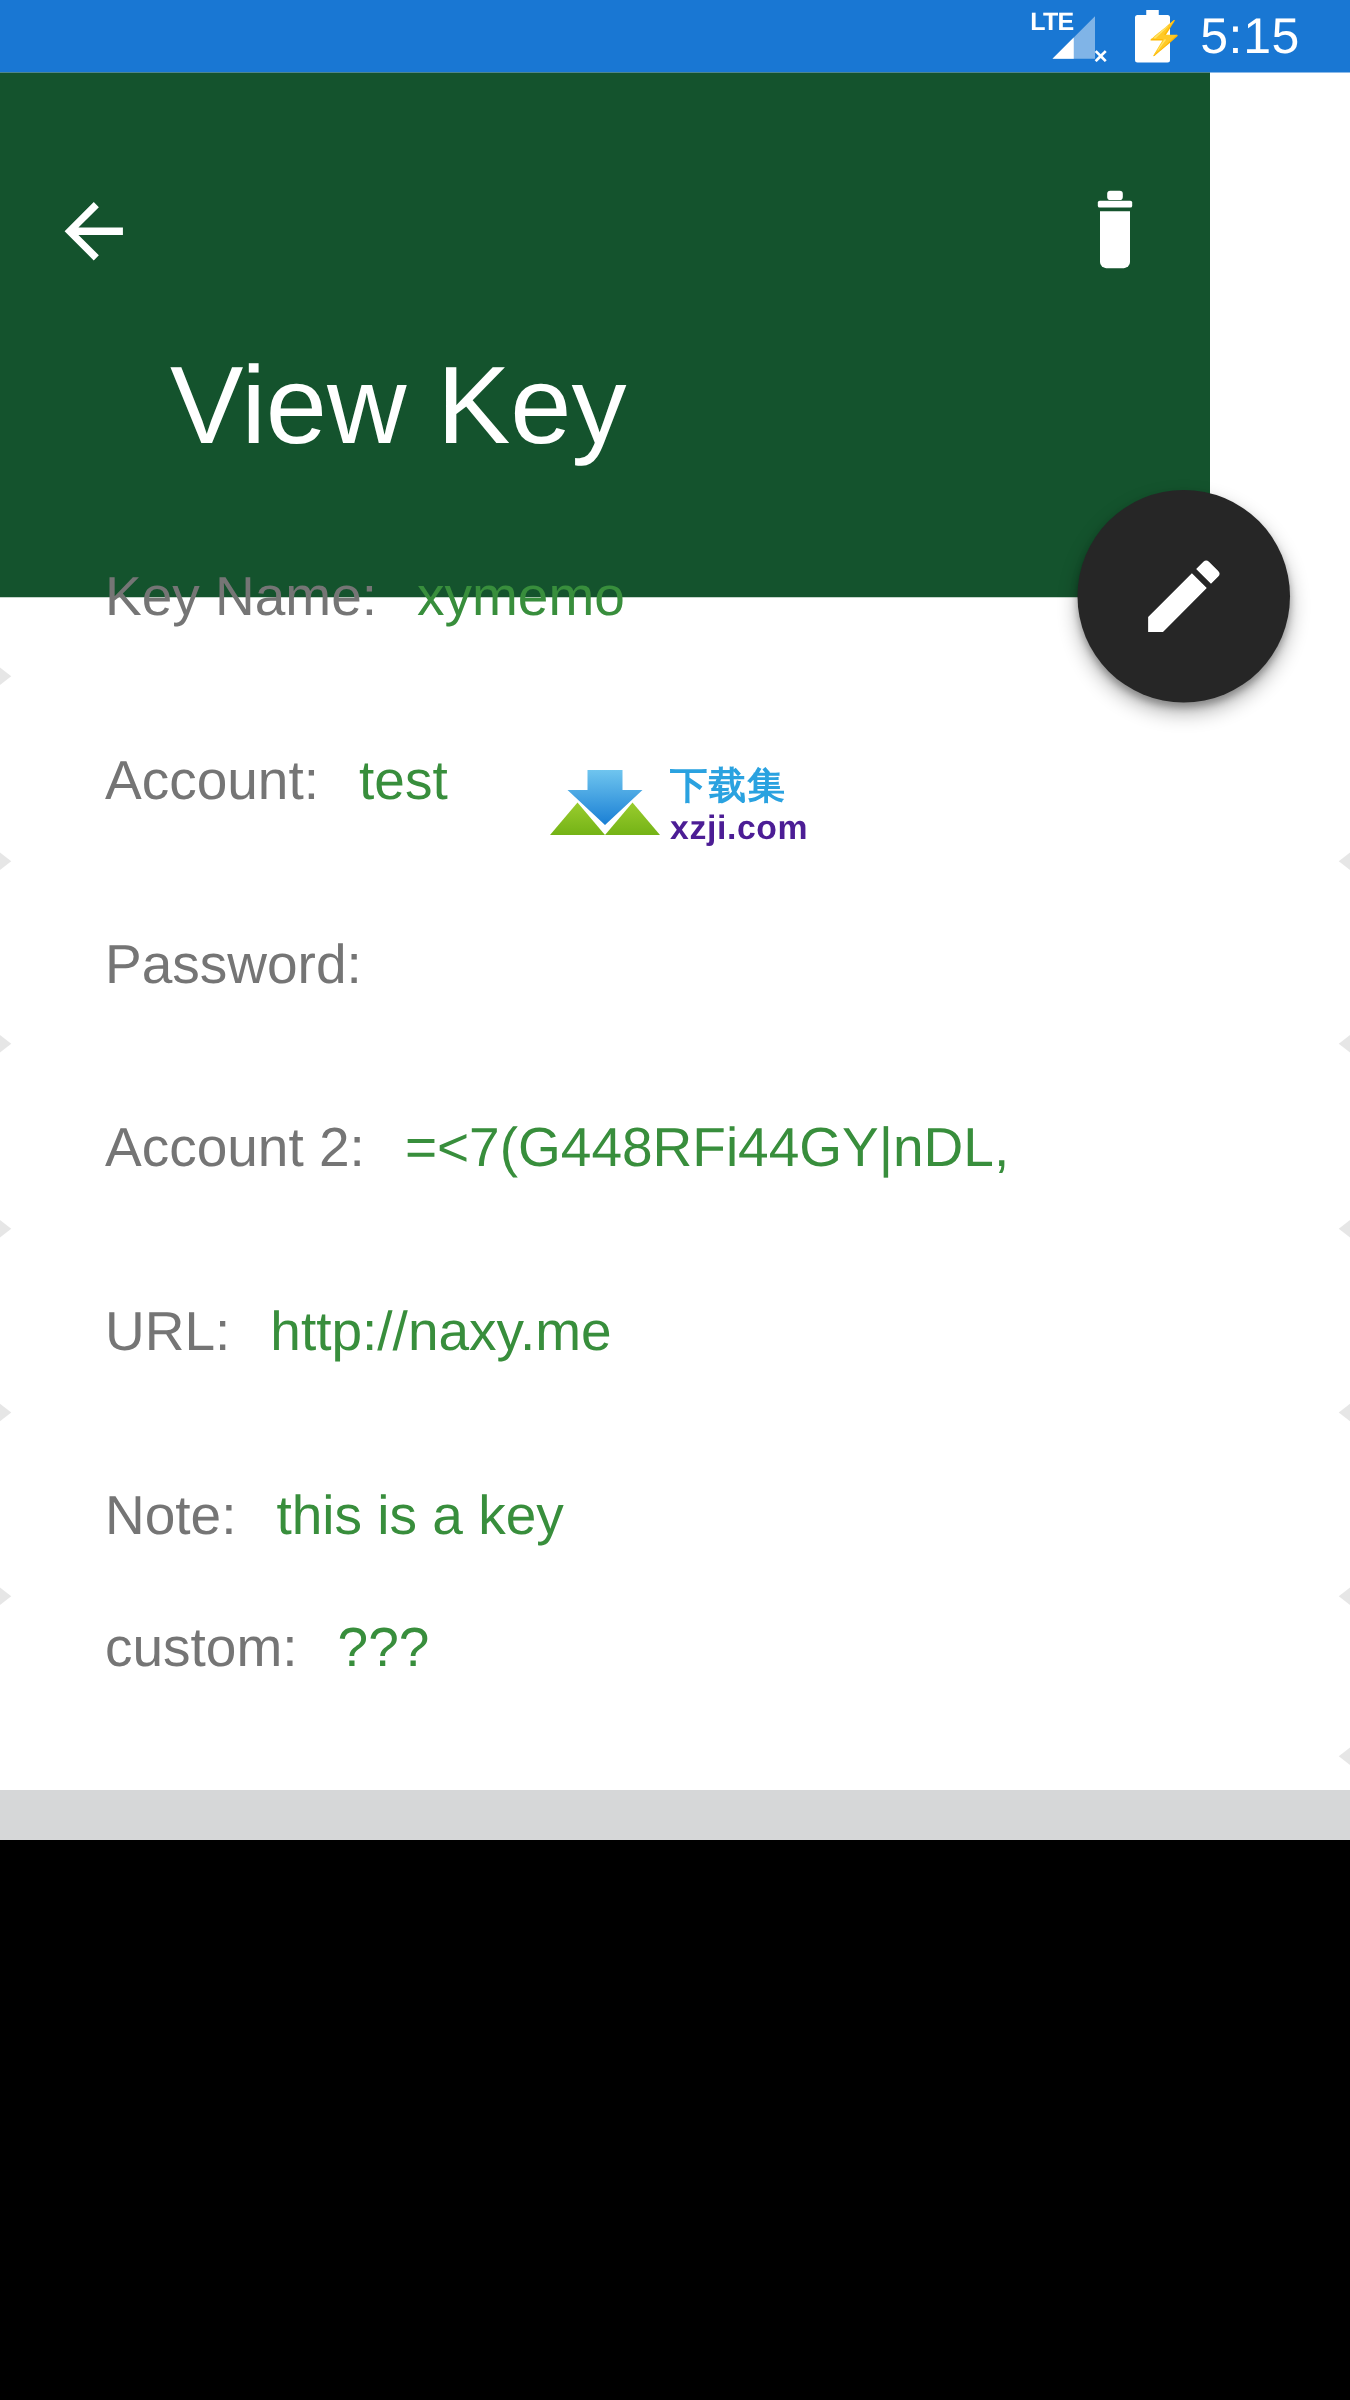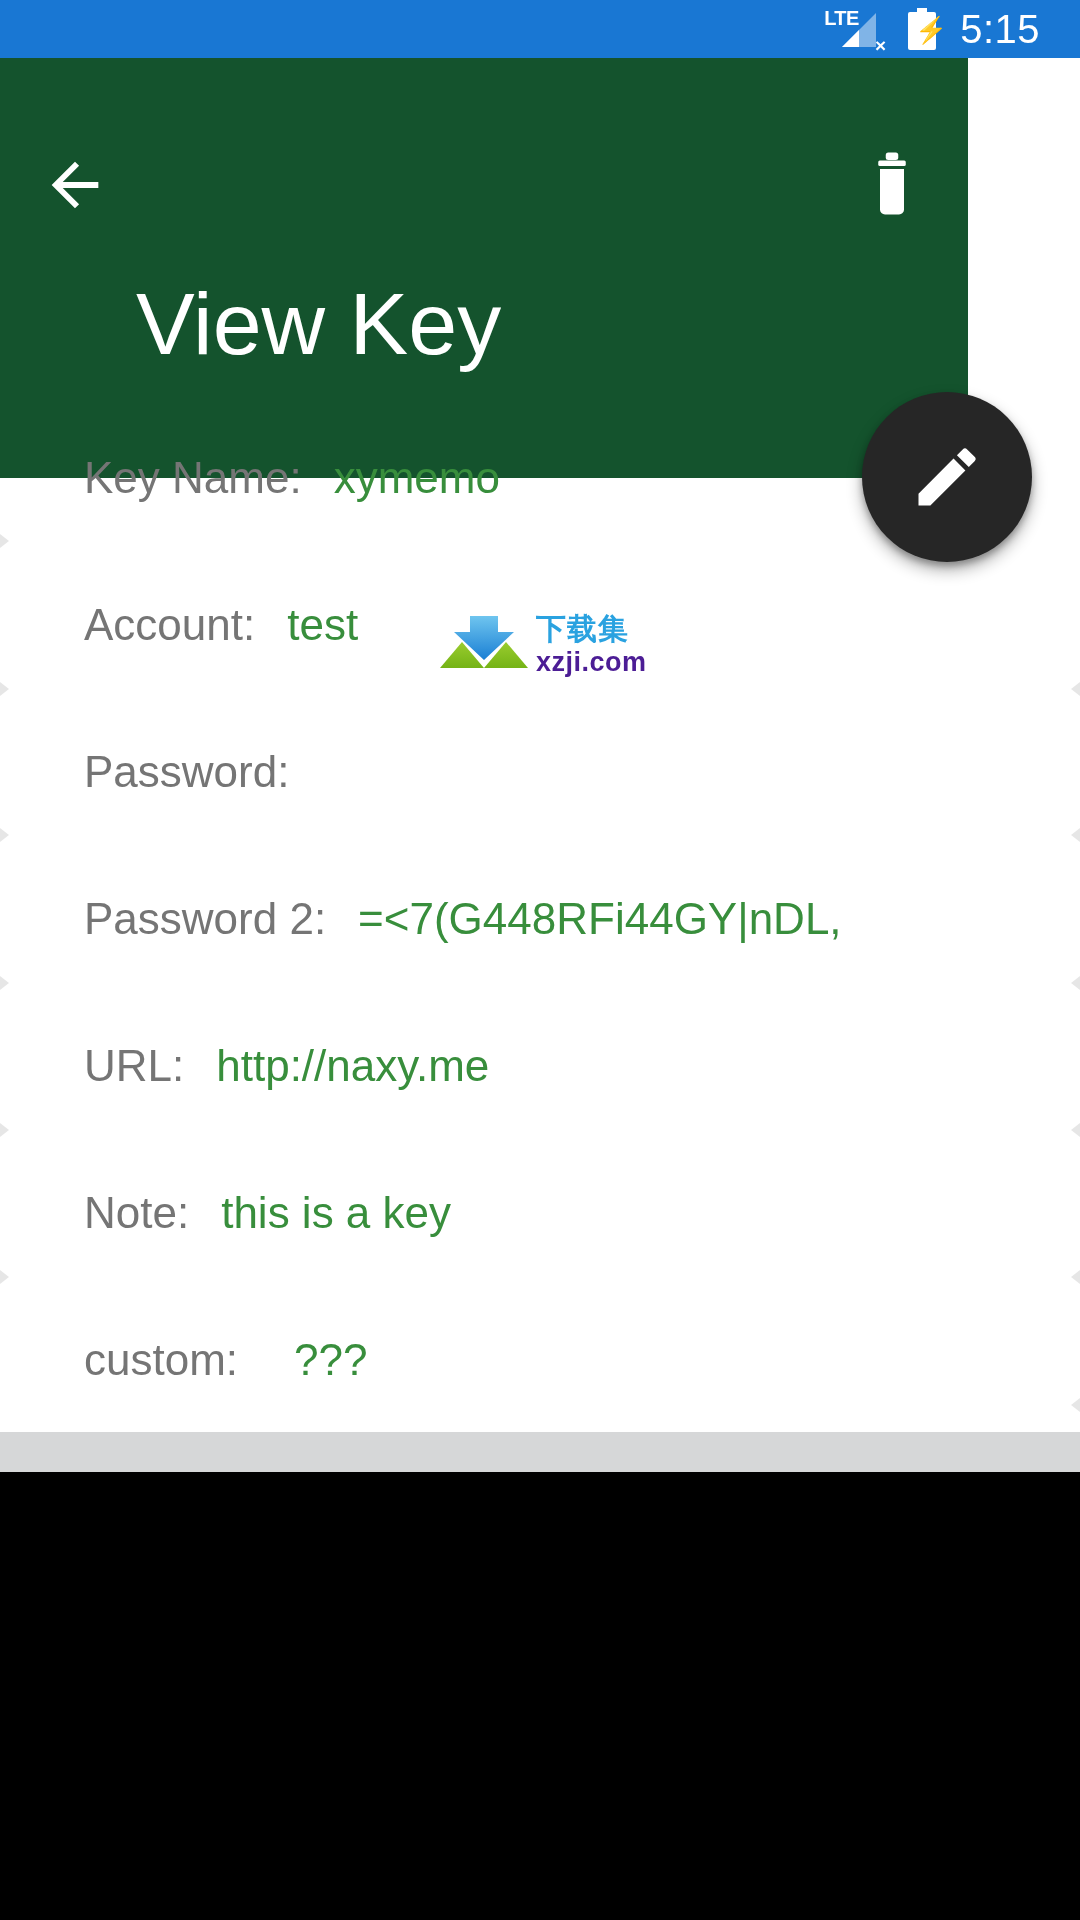--- a/index.html
+++ b/index.html
@@ -321,35 +321,35 @@
   <div class="field-row" style="top:125px;">
     <span class="field-label">Account:</span>
     <span class="field-value">test</span>
   </div>
 
   <div class="field-row" style="top:272px;align-items:center;">
     <span class="field-label">Password:</span>
   </div>
 
   <div class="field-row" style="top:419px;">
-    <span class="field-label">Password 2:</span>
+    <span class="field-label">Account 2:</span>
     <span class="field-value">=&lt;7(G448RFi44GY|nDL,</span>
   </div>
 
   <div class="field-row" style="top:566px;">
     <span class="field-label">URL:</span>
     <span class="field-value">http://naxy.me</span>
   </div>
 
   <div class="field-row" style="top:713px;">
     <span class="field-label">Note:</span>
     <span class="field-value">this is a key</span>
   </div>
 
-  <div class="field-row" style="top:860px;gap:24px;">
+  <div class="field-row" style="top:819px;">
     <span class="field-label">custom:</span>
     <span class="field-value">???</span>
   </div>
 
   <span class="edge-marker left" style="top:56px;"></span>
   <span class="edge-marker right" style="top:204px;"></span>
   <span class="edge-marker left" style="top:204px;"></span>
   <span class="edge-marker right" style="top:350px;"></span>
   <span class="edge-marker left" style="top:350px;"></span>
   <span class="edge-marker right" style="top:498px;"></span>

